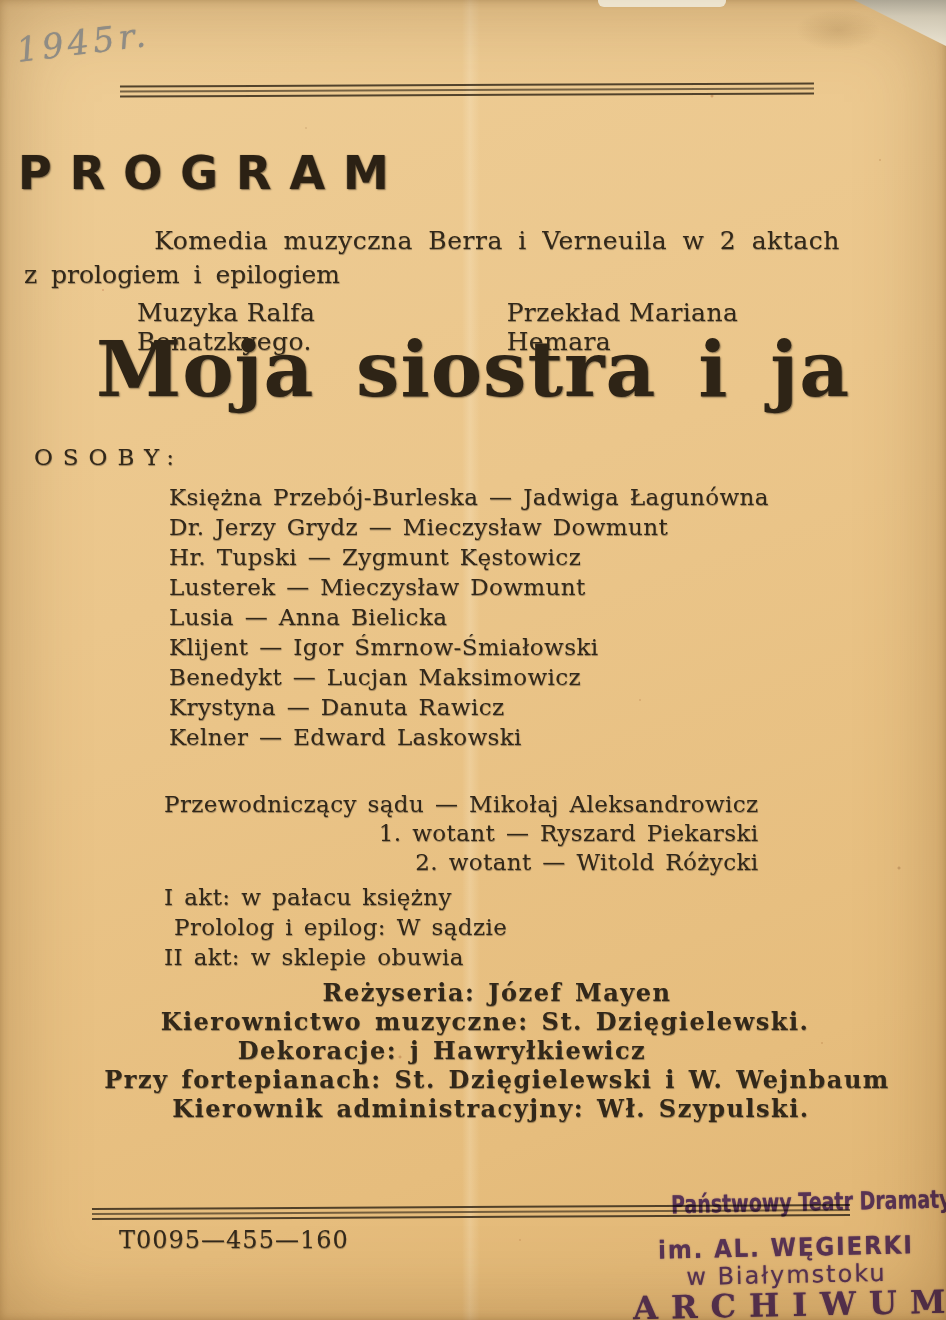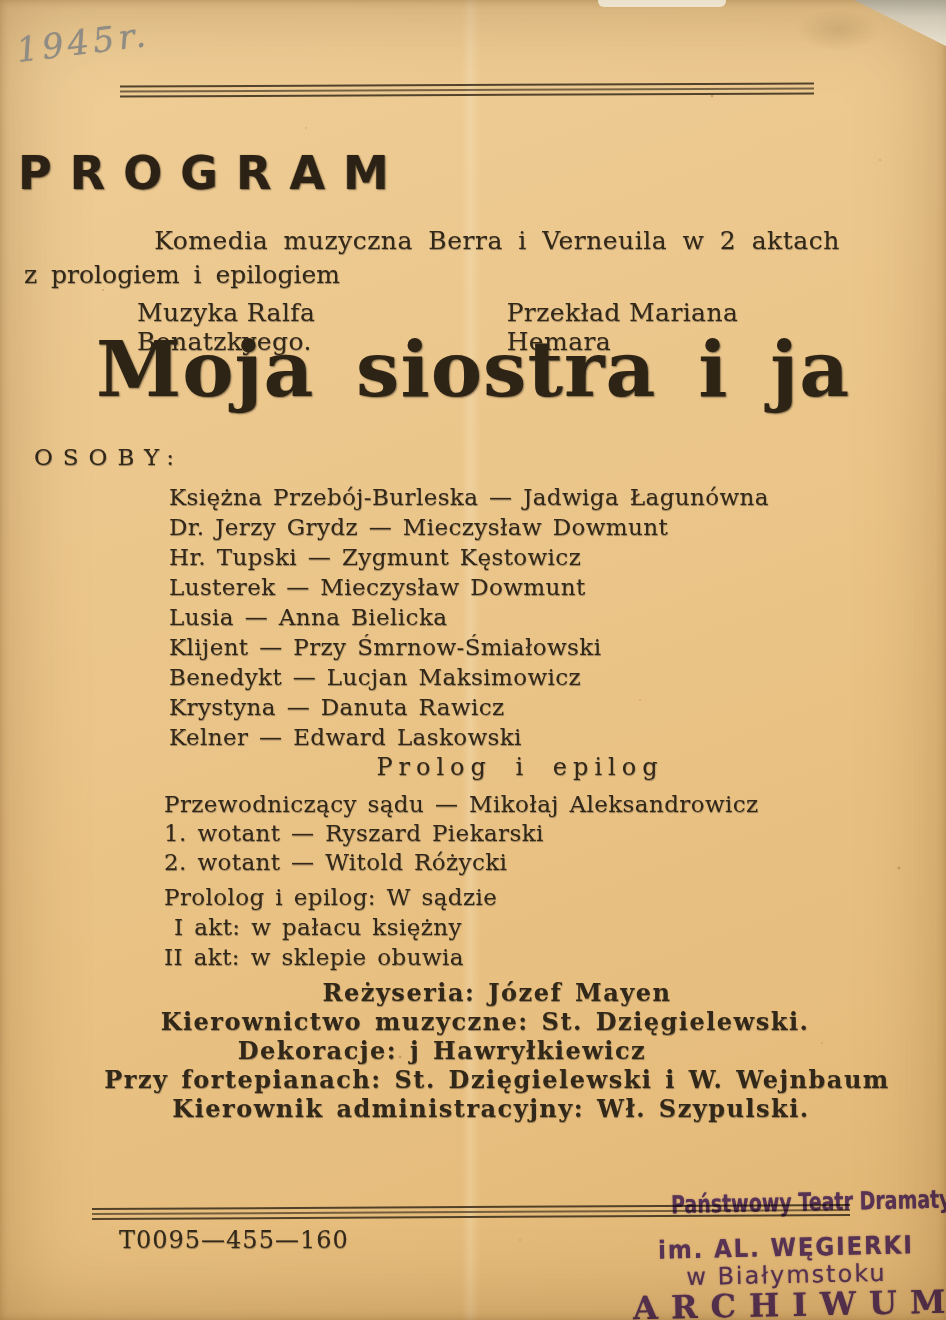--- a/index.html
+++ b/index.html
@@ -91,21 +91,21 @@
   .cast-header{
     position:absolute; top:444px; left:0; width:100%;
     text-align:left;
     font-size:23px; letter-spacing:10px; text-indent:10px;
   }
 
   .list{ position:absolute; font-size:23px; letter-spacing:0.4px; word-spacing:3px; }
   .list .line{ height:30px; line-height:30px; white-space:nowrap; }
   .cast-list{ top:482px; left:145px; }
   .court-list{ top:790px; left:140px; }
-  .court-list .line{ height:29px; line-height:29px; }
+  .court-list .line{ height:29px; line-height:29px;text-align:right; }
   .scene-list{ top:882px; left:140px; }
   .scene-list .line:nth-child(2){ padding-left:10px; }
 
   .prologue-header{
     position:absolute; top:753px; left:70px; right:0;
     text-align:center;
     font-size:24px; letter-spacing:6px; word-spacing:10px;
   }
 
   .credits{ position:absolute; top:978px; left:0; width:100%; text-align:center;
@@ -184,37 +184,36 @@
   <h1 class="play-title">Moja siostra i ja</h1>
 
   <div class="cast-header ink">OSOBY:</div>
 
   <div class="list cast-list ink">
     <div class="line">Księżna Przebój-Burleska — Jadwiga Łagunówna</div>
     <div class="line">Dr. Jerzy Grydz — Mieczysław Dowmunt</div>
     <div class="line">Hr. Tupski — Zygmunt Kęstowicz</div>
     <div class="line">Lusterek — Mieczysław Dowmunt</div>
     <div class="line">Lusia — Anna Bielicka</div>
-    <div class="line">Klijent — Przy Śmrnow-Śmiałowski</div>
+    <div class="line">Klijent — Igor Śmrnow-Śmiałowski</div>
     <div class="line">Benedykt — Lucjan Maksimowicz</div>
     <div class="line">Krystyna — Danuta Rawicz</div>
     <div class="line">Kelner — Edward Laskowski</div>
   </div>
 
-  <div class="prologue-header ink">Prolog i epilog</div>
 
   <div class="list court-list ink">
     <div class="line">Przewodniczący sądu — Mikołaj Aleksandrowicz</div>
     <div class="line">1. wotant — Ryszard Piekarski</div>
     <div class="line">2. wotant — Witold Różycki</div>
   </div>
 
   <div class="list scene-list ink">
+    <div class="line">I akt: w pałacu księżny</div>
     <div class="line">Prololog i epilog: W sądzie</div>
-    <div class="line">I akt: w pałacu księżny</div>
     <div class="line">II akt: w sklepie obuwia</div>
   </div>
 
   <div class="credits ink">
     <div class="line">Reżyseria: Józef Mayen</div>
     <div class="line">Kierownictwo muzyczne: St. Dzięgielewski.</div>
     <div class="line">Dekoracje: j Hawryłkiewicz</div>
     <div class="line">Przy fortepianach: St. Dzięgielewski i W. Wejnbaum</div>
     <div class="line">Kierownik administracyjny: Wł. Szypulski.</div>
   </div>

